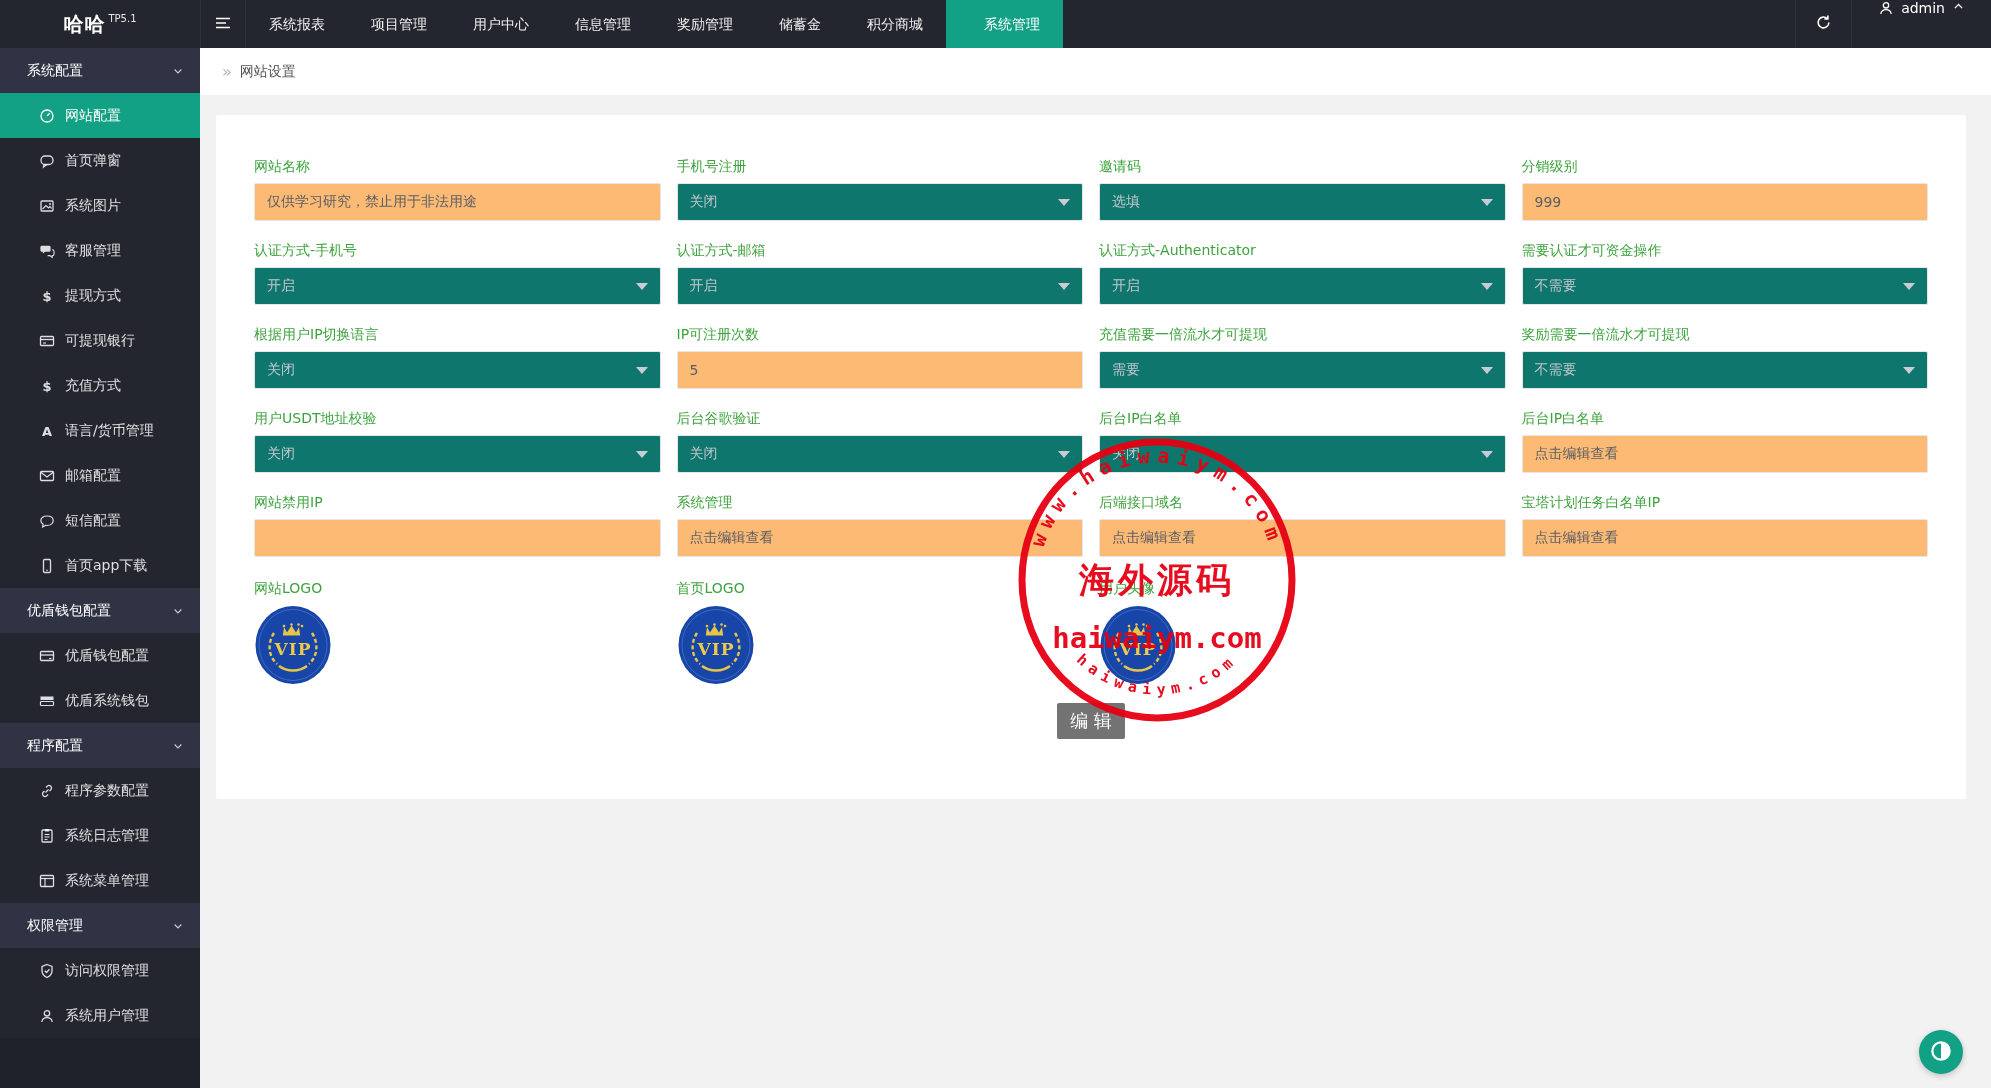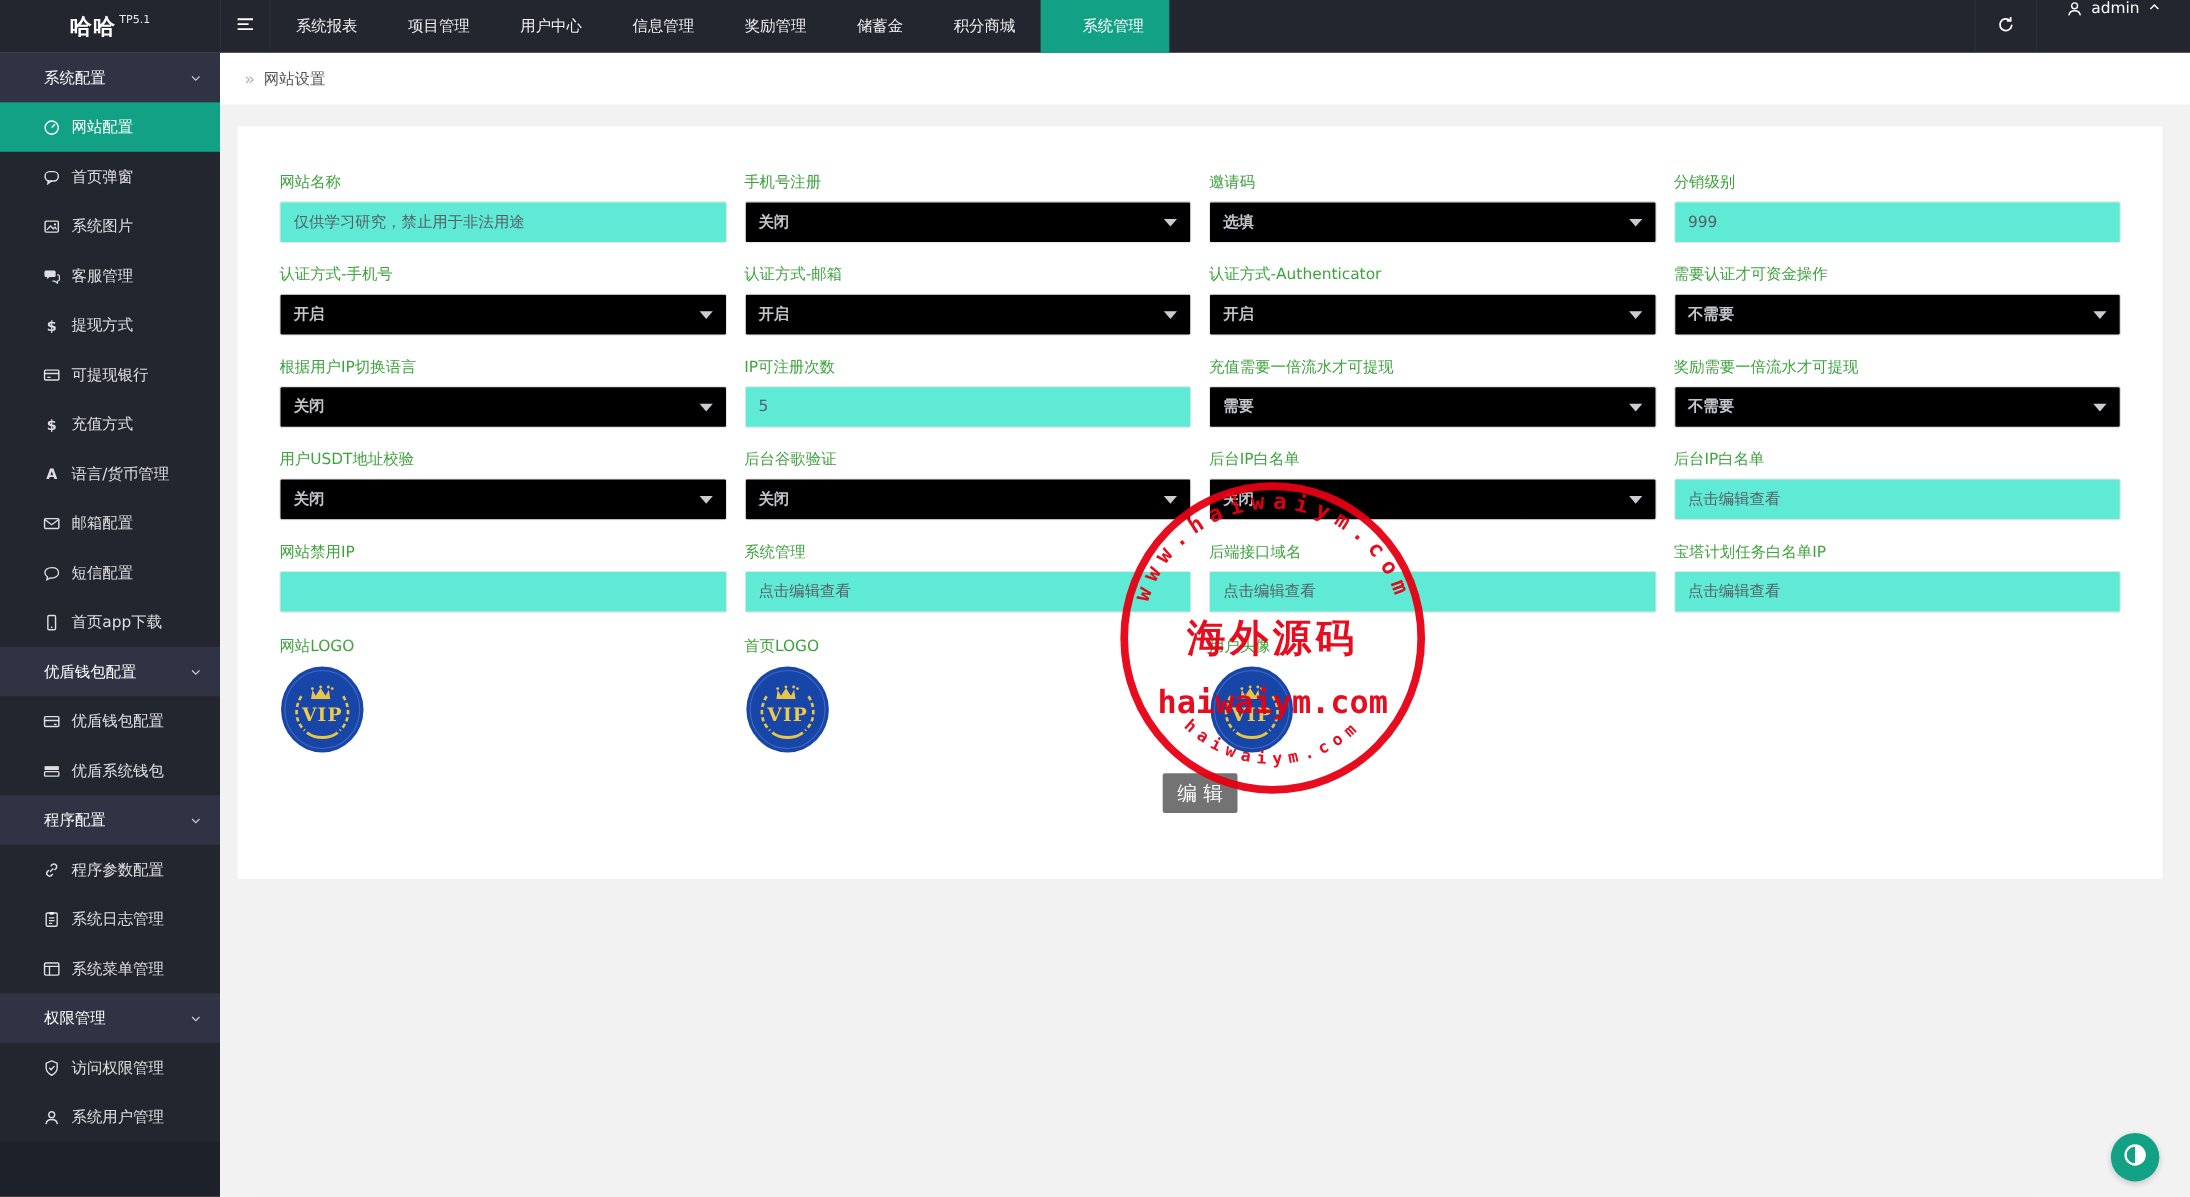--- a/index.html
+++ b/index.html
@@ -20,42 +20,42 @@
   .nav-item.active { background:#13A185; color:#fff;padding-left:38px; }
   .nav-right { margin-left:auto; display:flex; align-items:stretch; }
   .nav-refresh { width:56px; display:flex; align-items:center; justify-content:center;
     border-left:1px solid #2d313c; cursor:pointer; }
   .nav-user { display:flex; align-items:flex-start; gap:7px; padding:0 26px;
     border-left:1px solid #2d313c; cursor:pointer; }
   
   .layout { display:flex; height:1040px; }
   .sidebar { width:200px; background:#23262E; display:flex; flex-direction:column; flex-shrink:0; }
   .side-group { height:45px; display:flex; align-items:center; justify-content:space-between;
-    padding:0 16px 0 40px; background:#2F3343; color:#fff; cursor:pointer; flex-shrink:0; }
+    padding:0 16px 0 27px; background:#2F3343; color:#fff; cursor:pointer; flex-shrink:0; }
   .side-group .chev { color:rgba(255,255,255,.75); display:flex; }
   .side-item { height:45px; display:flex; align-items:center; gap:10px; padding-left:39px;
     color:rgba(255,255,255,.85); cursor:pointer; flex-shrink:0; }
   .side-item .icon { width:16px; height:16px; display:flex; }
   .side-item .icon svg { width:16px; height:16px; }
   .side-item.active { background:#13A185; color:#fff; }
   .side-footer { flex:1; background:#1E212A; }
   
   .main { flex:1; display:flex; flex-direction:column; overflow:hidden; }
   .breadcrumb-bar { height:47px; background:#fff; display:flex; align-items:center;
     padding-left:22px; color:#555; gap:8px; flex-shrink:0; }
   .bc-arrow { color:#b3b3b3; font-size:16px; }
   .content { flex:1; padding:20px 25px 0 16px; }
   .card { background:#fff; border-radius:2px; padding:42px 38px 60px; min-height:665px; }
   .form-grid { display:grid; grid-template-columns:repeat(4,1fr); column-gap:16px; row-gap:20px; }
   .field-label { display:block; color:#3EA33E; margin-bottom:8px; line-height:18px; }
   .field-input { width:100%; height:38px; border:1px solid #E6E6E6; border-radius:2px;
-    padding:0 12px; font-size:14px; color:#5A5E66; background:#5eead4; outline:none; font-family:inherit; }
+    padding:0 12px; font-size:14px; color:#5A5E66; background:#fdba74; outline:none; font-family:inherit; }
   .field-select { height:38px; border:1px solid #E6E6E6; border-radius:2px; display:flex;
-    align-items:center; padding:0 28px 0 12px; color:#C2C6CC; background:#000000;
-    position:relative; cursor:pointer;font-weight:bold; }
+    align-items:center; padding:0 28px 0 12px; color:#C2C6CC; background:#0f766e;
+    position:relative; cursor:pointer; }
   .sel-arrow { position:absolute; right:12px; top:15px; width:0; height:0;
     border-left:6px solid transparent; border-right:6px solid transparent;
     border-top:7px solid #C9CCD4; }
   .logo-row { display:grid; grid-template-columns:repeat(4,1fr); column-gap:16px; margin-top:22px; }
   .vip-logo { width:78px; height:80px; margin-top:6px; }
   .submit-btn { display:block; margin:18px auto 0; width:68px; height:36px; background:#737373;
     color:#fff; border:none; border-radius:2px; font-size:18px; cursor:pointer; font-family:inherit; }
   
   .watermark { position:absolute; left:1016px; top:437px; width:282px; height:286px;
     z-index:40; pointer-events:none; opacity:.95; }

